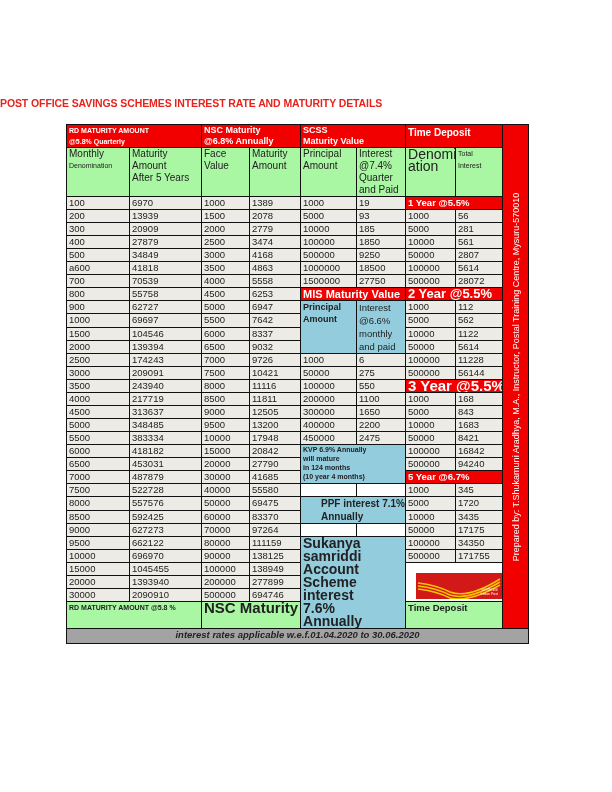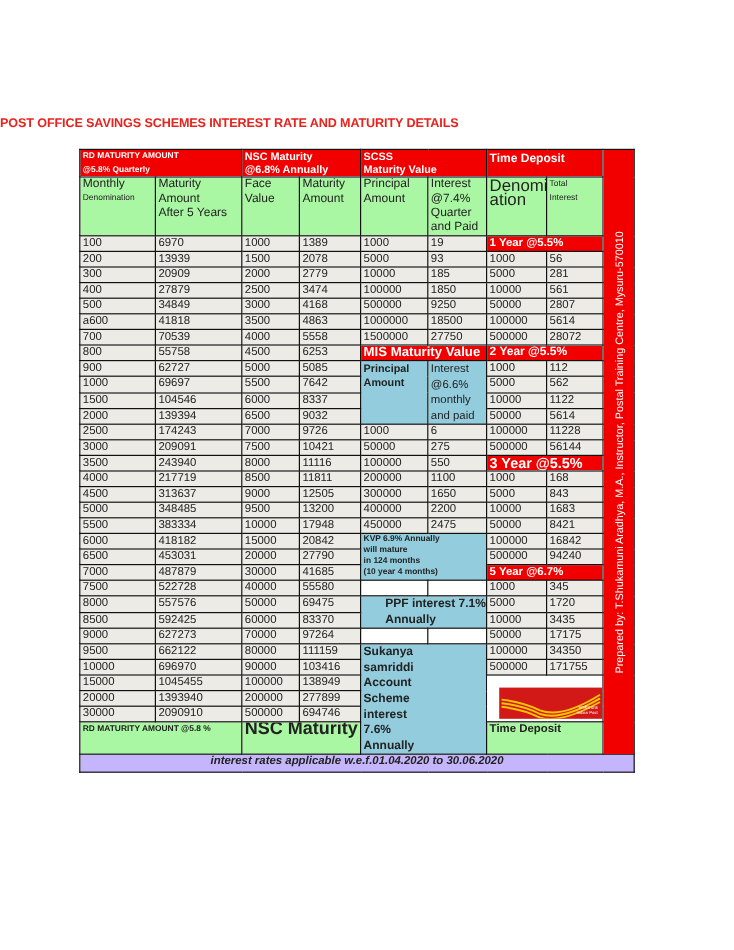--- a/index.html
+++ b/index.html
@@ -14,21 +14,21 @@
   .blue{background:#93cddd;}
   .white{background:#fff;}
   .sm{font-size:7px !important;}
   .bold{font-weight:bold;}
   .wrap{white-space:normal !important;}
   .side{background:#f20000;position:relative;}
   .side-text{position:absolute;left:50%;top:50%;transform:translate(-50%,-50%) rotate(-90deg);white-space:nowrap;color:#fff;font-size:9px;}
   .logo{background:#fff;position:relative;}
   .logo-box{position:absolute;left:10px;top:10px;width:86px;height:26px;background:#d31818;overflow:hidden;}
   .logo-txt{position:absolute;right:4px;bottom:3px;color:#fff;font-size:3.5px;line-height:4px;text-align:right;}
-  .footer{background:#c4b5fd;color:#fff;font-style:italic;font-weight:bold;text-align:center;font-size:9.5px;}
+  .footer{background:#a3a3a3;color:#fff;font-style:italic;font-weight:bold;text-align:center;font-size:9.5px;}
 </style>
 </head>
 <body>
 
 <div class="title">POST OFFICE SAVINGS SCHEMES INTEREST RATE AND MATURITY DETAILS</div>
 
 <table class="main" id="tbl">
   <colgroup>
     <col style="width:63px">
       <col style="width:72px">
@@ -164,27 +164,27 @@
         <td class="grey">27750</td>
         <td class="grey">500000</td>
         <td class="grey">28072</td>
       </tr>
       <tr>
         <td class="grey">800</td>
         <td class="grey">55758</td>
         <td class="grey">4500</td>
         <td class="grey">6253</td>
         <td class="red left" colspan="2" style="font-size:11px;">MIS Maturity Value</td>
-        <td class="red left" colspan="2" style="font-size:10px;">2 Year @5.5%</td>
+        <td class="red left" colspan="2" style="font-size:13px;">2 Year @5.5%</td>
       </tr>
       <tr>
         <td class="grey">900</td>
         <td class="grey">62727</td>
         <td class="grey">5000</td>
-        <td class="grey">5085</td>
+        <td class="grey">6947</td>
         <td class="blue bold" rowspan="4" style="font-size:9px;">
           <div>Principal</div>
           <div>Amount</div>
         </td>
         <td class="blue" rowspan="4" style="font-size:9.5px;line-height:13px;">
           <div>Interest</div>
           <div>@6.6%</div>
           <div>monthly</div>
           <div>and paid</div>
         </td>
@@ -235,21 +235,21 @@
         <td class="grey">500000</td>
         <td class="grey">56144</td>
       </tr>
       <tr>
         <td class="grey">3500</td>
         <td class="grey">243940</td>
         <td class="grey">8000</td>
         <td class="grey">11116</td>
         <td class="grey">100000</td>
         <td class="grey">550</td>
-        <td class="red left" colspan="2" style="font-size:12px;">3 Year @5.5%</td>
+        <td class="red left" colspan="2" style="font-size:15px;">3 Year @5.5%</td>
       </tr>
       <tr>
         <td class="grey">4000</td>
         <td class="grey">217719</td>
         <td class="grey">8500</td>
         <td class="grey">11811</td>
         <td class="grey">200000</td>
         <td class="grey">1100</td>
         <td class="grey">1000</td>
         <td class="grey">168</td>
@@ -351,37 +351,37 @@
         <td class="white"></td>
         <td class="white"></td>
         <td class="grey">50000</td>
         <td class="grey">17175</td>
       </tr>
       <tr>
         <td class="grey">9500</td>
         <td class="grey">662122</td>
         <td class="grey">80000</td>
         <td class="grey">111159</td>
-        <td class="blue bold" colspan="2" rowspan="6" style="font-size:10px;line-height:13px;margin-left:15px;">
+        <td class="blue bold" colspan="2" rowspan="6" style="font-size:14px;line-height:13px;margin-left:15px;">
           <div>Sukanya</div>
           <div>samriddi</div>
           <div>Account</div>
           <div>Scheme</div>
           <div> interest</div>
           <div>7.6%</div>
           <div>Annually</div>
         </td>
         <td class="grey">100000</td>
         <td class="grey">34350</td>
       </tr>
       <tr>
         <td class="grey">10000</td>
         <td class="grey">696970</td>
         <td class="grey">90000</td>
-        <td class="grey">103416</td>
+        <td class="grey">138125</td>
         <td class="grey">500000</td>
         <td class="grey">171755</td>
       </tr>
       <tr>
         <td class="grey">15000</td>
         <td class="grey">1045455</td>
         <td class="grey">100000</td>
         <td class="grey">138949</td>
         <td class="logo" colspan="2" rowspan="3">
           <div class="logo-box"><svg width="86" height="26" viewBox="0 0 86 26">

